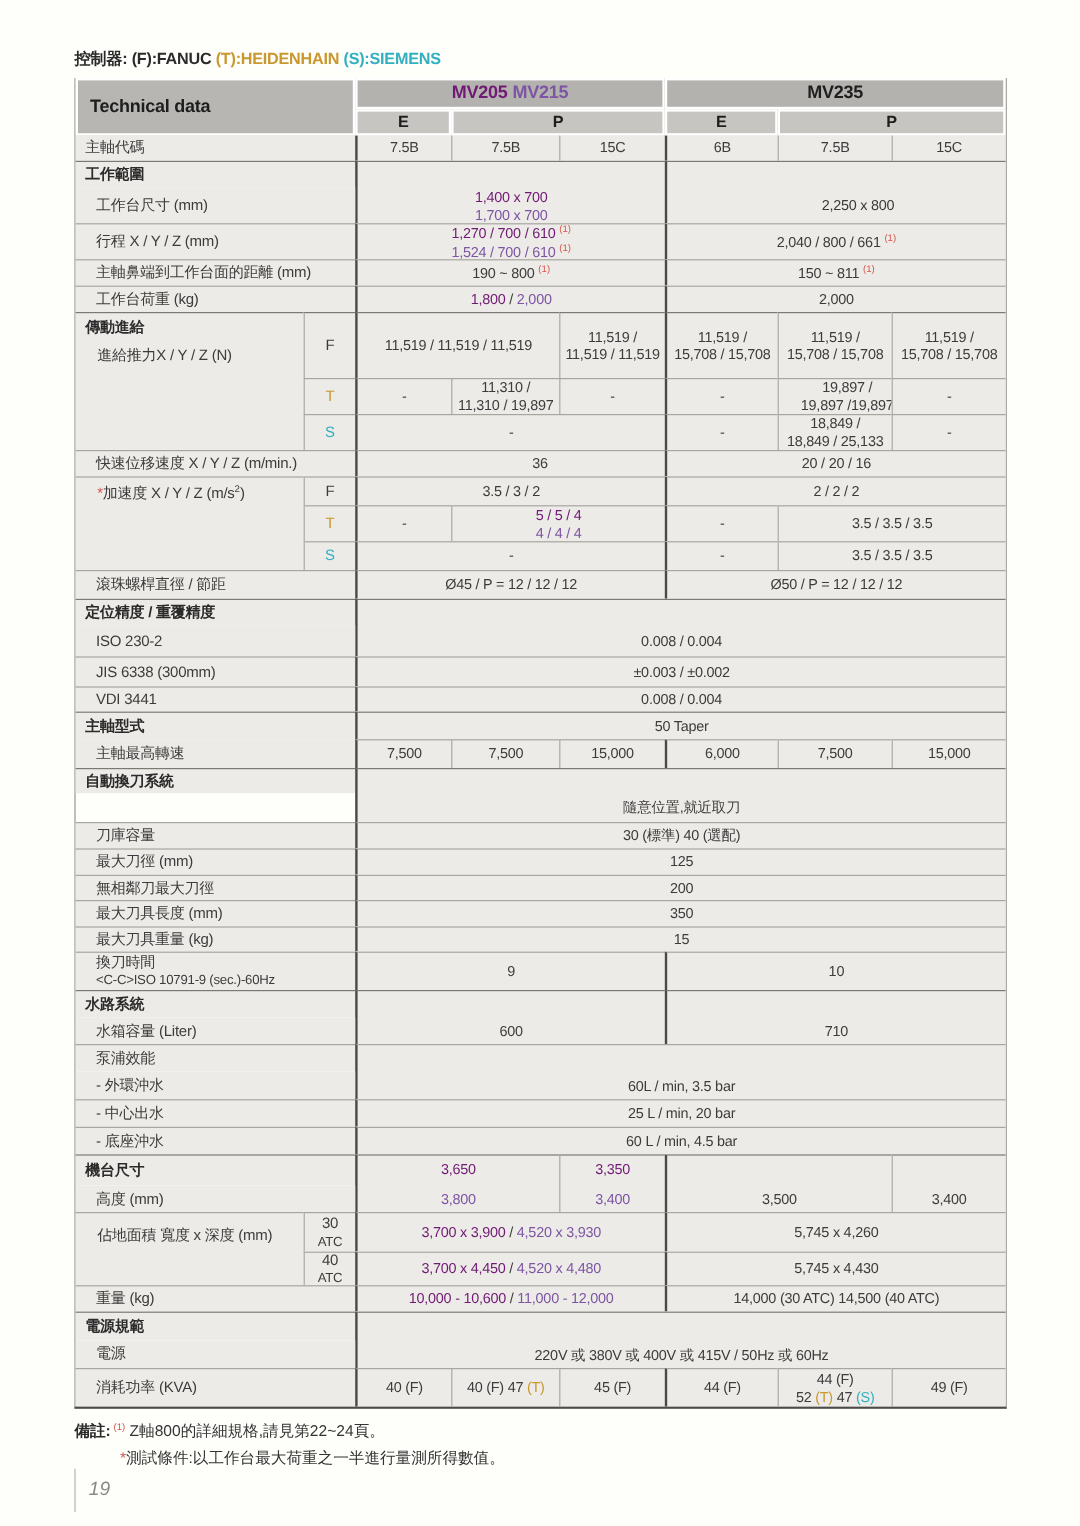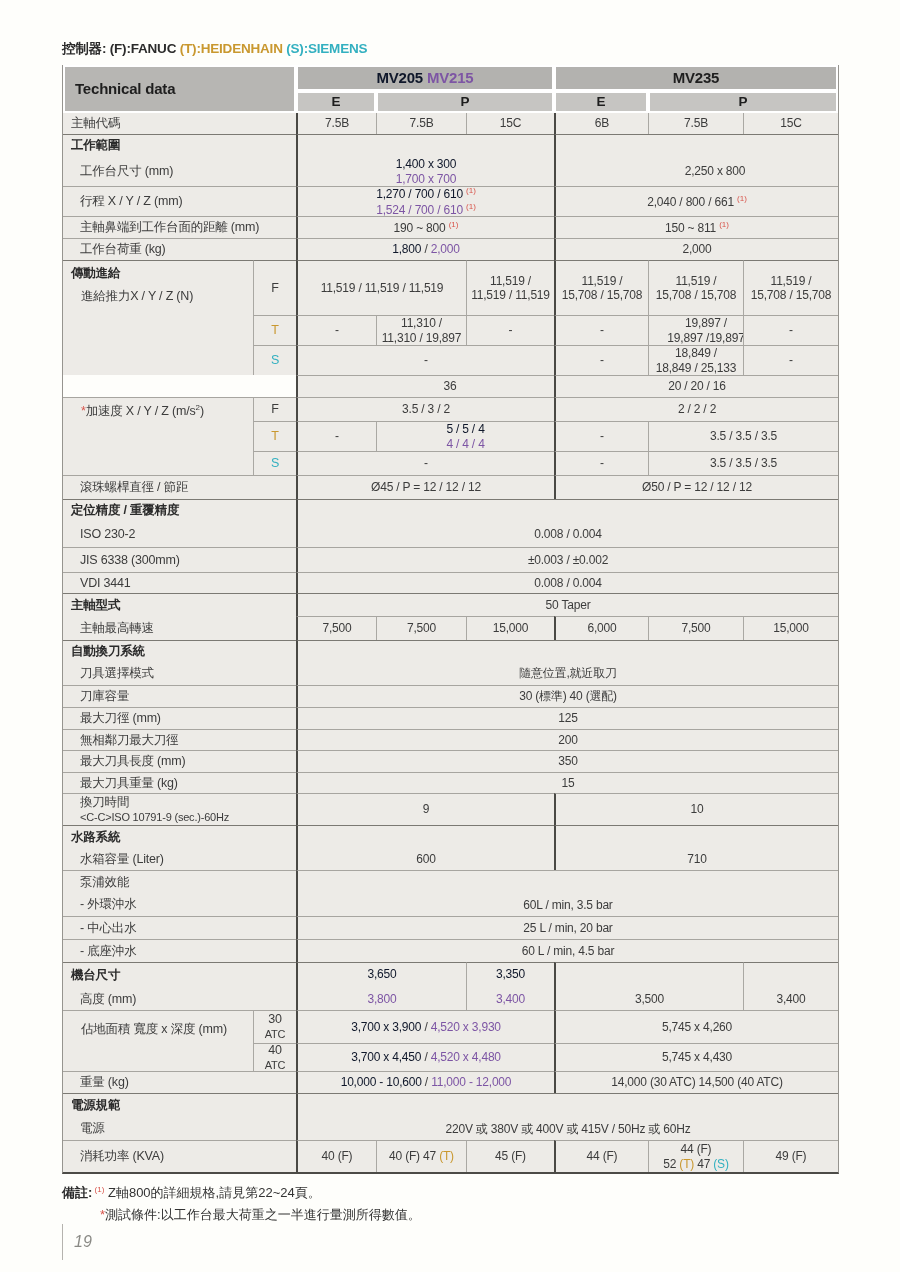--- a/index.html
+++ b/index.html
@@ -21,21 +21,21 @@
   .k-sub{font-size:12.5px;}
   .bt-l{border-top:1px solid #a7a5a0;}
   .bt-d{border-top:1px solid #7b7973;}
   .bt-n{border-top:none;}
   .bl-l{border-left:1px solid #aaa8a3;}
   .bl-d{border-left:2px solid #4a4945;}
   .bl-n{border-left:none;}
   .hmod{background:#b3b2af;border:2px solid #fff;font-weight:bold;font-size:15px;color:#1e1e1e;}
   .hsub{background:#c6c5c2;border:2px solid #fff;font-weight:bold;font-size:13.5px;color:#1e1e1e;}
   .hleft{align-items:flex-start;padding-left:10px;background:#b7b6b3;}
-  .f-b{color:#0f172a;}
+  .f-b{color:#701a75;}
   .f-p{color:#7d55a4;}
   .f-r{color:#d8544b;}
   .f-o{color:#c9982f;}
   .f-t{color:#33b0c0;}
   .sup{font-size:8px;vertical-align:5px;letter-spacing:0;}
   .sm{font-size:11px;}
   .gapped .line + .line{margin-top:10px;}
   .notes{position:absolute;left:62px;top:1179px;font-size:13px;color:#333;line-height:22px;}
   .note{white-space:nowrap;}
   .note.indented{padding-left:38px;}
@@ -88,21 +88,21 @@
       <div class="cell k-val bt-n bl-l" style="grid-area: 3 / 7 / span 1 / span 1;">
         <span>7.5B</span>
       </div>
       <div class="cell k-val bt-n bl-l" style="grid-area: 3 / 8 / span 1 / span 1;">
         <span>15C</span>
       </div>
       <div class="cell k-lab bt-d bl-n bld" style="grid-area: 4 / 1 / span 1 / span 2;">
         <span>工作範圍</span>
       </div>
       <div class="cell k-val bt-d bl-d" style="grid-area: 4 / 3 / span 2 / span 3; padding-top: 22px;">
-        <div class="line"><span class="f-b">1,400 x 300</span></div>
+        <div class="line"><span class="f-b">1,400 x 700</span></div>
         <div class="line"><span class="f-p">1,700 x 700</span></div>
       </div>
       <div class="cell k-val bt-d bl-d" style="grid-area: 4 / 6 / span 2 / span 3; padding-top: 22px; padding-left: 36px;">
         <span>2,250 x 800</span>
       </div>
       <div class="cell k-lab bt-n bl-n ind" style="grid-area: 5 / 1 / span 1 / span 2;">
         <span>工作台尺寸 (mm)</span>
       </div>
       <div class="cell k-lab bt-l bl-n ind" style="grid-area: 6 / 1 / span 1 / span 2;">
         <span>行程 X / Y / Z (mm)</span>
@@ -190,20 +190,23 @@
       <div class="cell k-val bt-l bl-d" style="grid-area: 11 / 6 / span 1 / span 1;">
         <span>-</span>
       </div>
       <div class="cell k-val bt-l bl-l" style="grid-area: 11 / 7 / span 1 / span 1;">
         <div class="line"><span>18,849 /</span></div>
         <div class="line"><span>18,849 / 25,133</span></div>
       </div>
       <div class="cell k-val bt-l bl-l" style="grid-area: 11 / 8 / span 1 / span 1;">
         <span>-</span>
       </div>
+      <div class="cell k-lab bt-l bl-n ind" style="grid-area: 12 / 1 / span 1 / span 2;">
+        <span>快速位移速度 X / Y / Z (m/min.)</span>
+      </div>
       <div class="cell k-val bt-l bl-d" style="grid-area: 12 / 3 / span 1 / span 3; padding-left: 48px;">
         <span>36</span>
       </div>
       <div class="cell k-val bt-l bl-d" style="grid-area: 12 / 6 / span 1 / span 3;">
         <span>20 / 20 / 16</span>
       </div>
       <div class="cell k-lab2 bt-l bl-n" style="grid-area: 13 / 1 / span 3 / span 1;">
         <div class="line lind"><span class="f-r">*</span><span>加速度 X / Y / Z (m/s</span><span class="sup">2</span><span>)</span></div>
       </div>
       <div class="cell k-sub bt-l bl-l" style="grid-area: 13 / 2 / span 1 / span 1;">
@@ -298,23 +301,20 @@
         <span>7,500</span>
       </div>
       <div class="cell k-val bt-l bl-l" style="grid-area: 22 / 8 / span 1 / span 1;">
         <span>15,000</span>
       </div>
       <div class="cell k-lab bt-d bl-n bld" style="grid-area: 23 / 1 / span 1 / span 2;">
         <span>自動換刀系統</span>
       </div>
       <div class="cell k-val bt-d bl-d" style="grid-area: 23 / 3 / span 2 / span 6; padding-top: 21px;">
         <span>隨意位置,就近取刀</span>
-      </div>
-      <div class="cell k-lab bt-n bl-n ind" style="grid-area: 24 / 1 / span 1 / span 2;">
-        <span>刀具選擇模式</span>
       </div>
       <div class="cell k-lab bt-l bl-n ind" style="grid-area: 25 / 1 / span 1 / span 2;">
         <span>刀庫容量</span>
       </div>
       <div class="cell k-val bt-l bl-d" style="grid-area: 25 / 3 / span 1 / span 6;">
         <span>30 (標準)  40 (選配)</span>
       </div>
       <div class="cell k-lab bt-l bl-n ind" style="grid-area: 26 / 1 / span 1 / span 2;">
         <span>最大刀徑 (mm)</span>
       </div>

